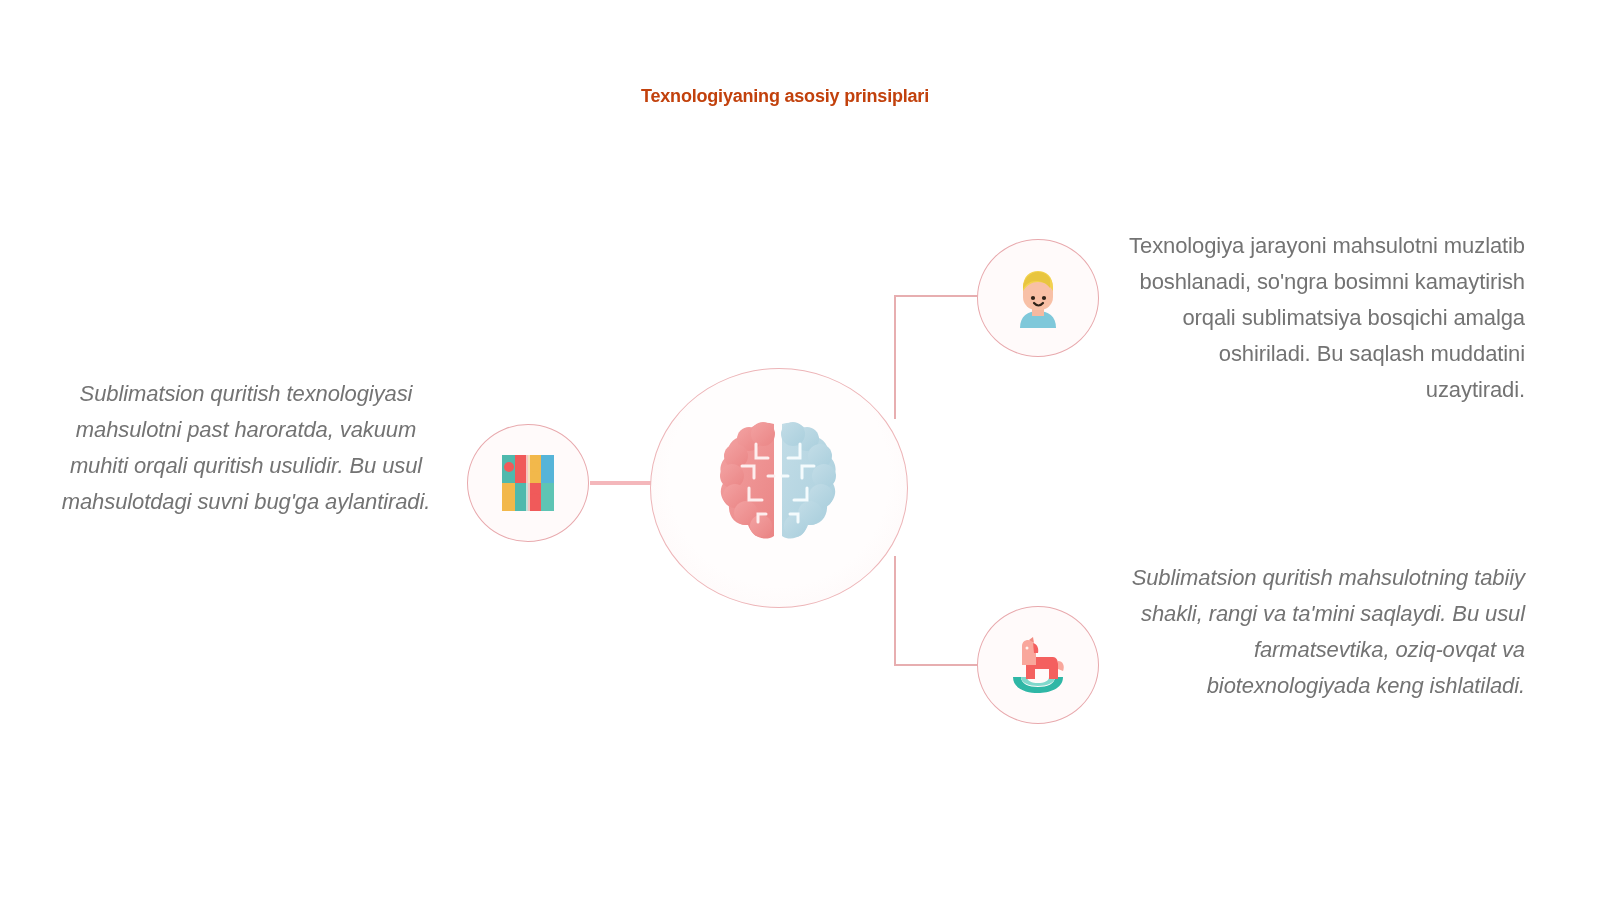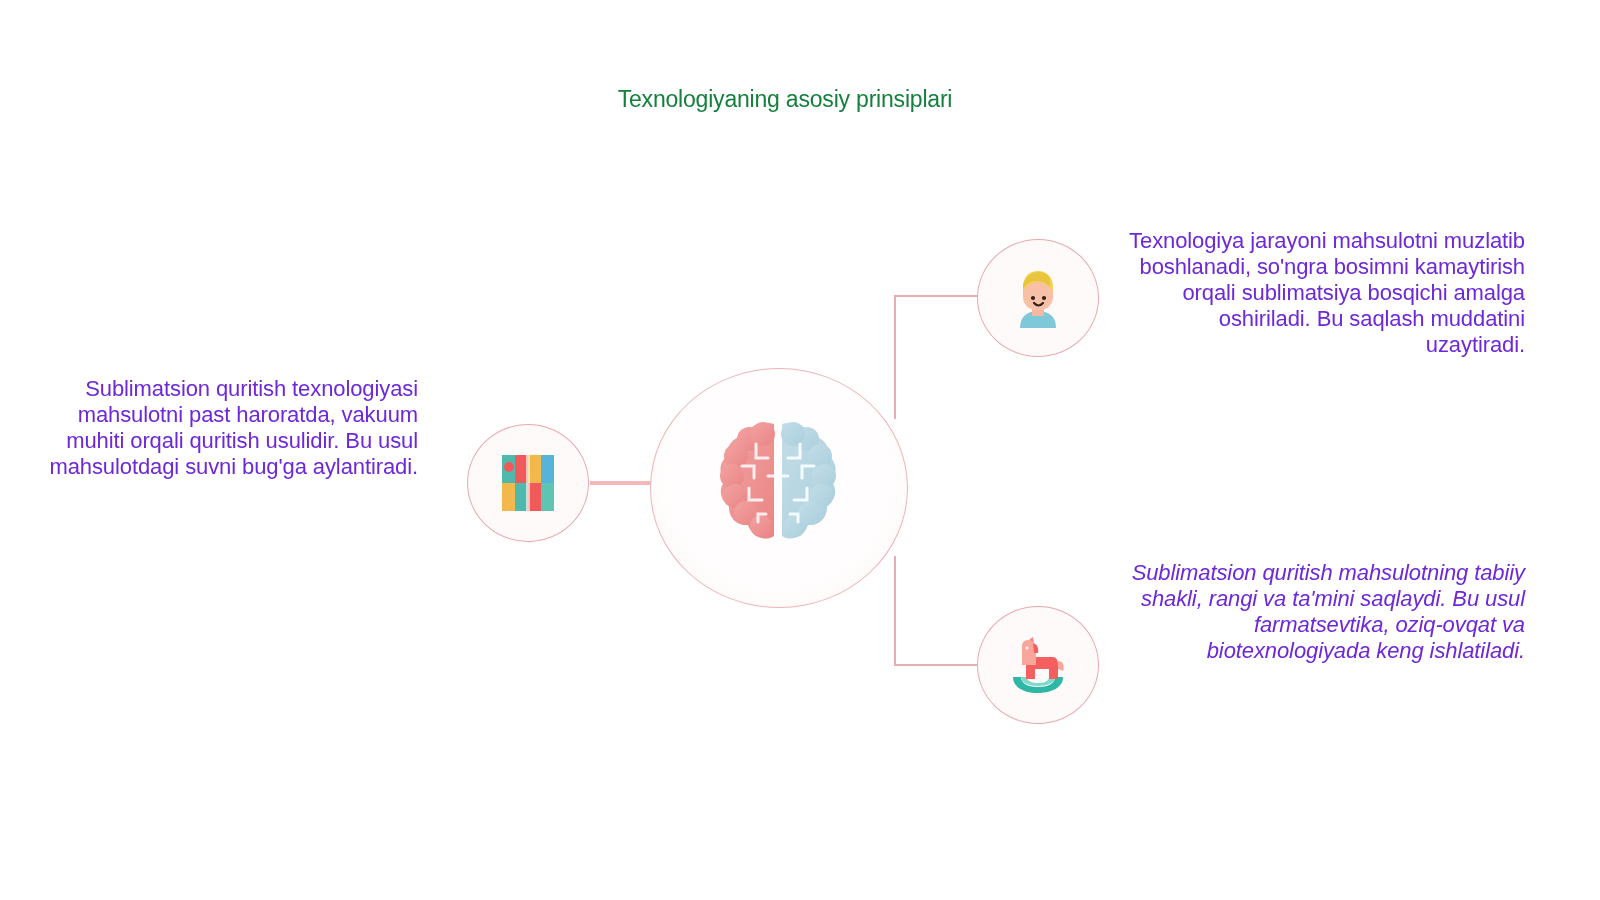--- a/index.html
+++ b/index.html
@@ -16,24 +16,24 @@
     color: #262626;
   }
 
   
   #page-title {
     position: absolute;
     left: 0;
     top: 86px;
     width: 1570px;
     text-align: center;
-    font-size: 23px;
-    font-weight: normal;
+    font-size: 18px;
+    font-weight: bold;
     letter-spacing: -0.2px;
-    color: #15803d;
+    color: #c2410c;
   }
 
   
   #diagram {
     position: absolute;
     left: 0;
     top: 0;
     width: 1600px;
     height: 900px;
   }
@@ -71,29 +71,30 @@
   .node.left   { left: 467px;  top: 424px; }
   .node.top    { left: 977px;  top: 239px; }
   .node.bottom { left: 977px;  top: 606px; }
 
   .node-icon { display: block; }
 
   
   .desc {
     position: absolute;
     font-size: 22px;
-    line-height: 26px;
-    color: #6d28d9;
+    line-height: 36px;
+    color: #737373;
     letter-spacing: -0.1px;
   }
   #desc-left {
-    left: 28px;
+    left: 51px;
     top: 376px;
     width: 390px;
-    text-align: right;
+    text-align: center;
+    font-style: italic;
   }
   #desc-top-right {
     left: 1120px;
     top: 228px;
     width: 405px;
     text-align: right;
   }
   #desc-bottom-right {
     left: 1120px;
     top: 560px;

